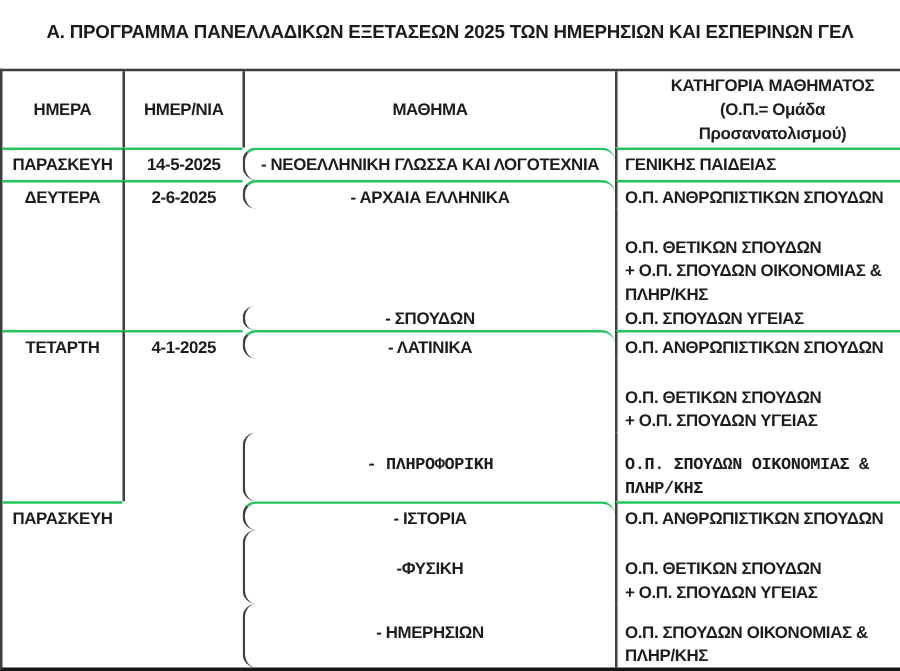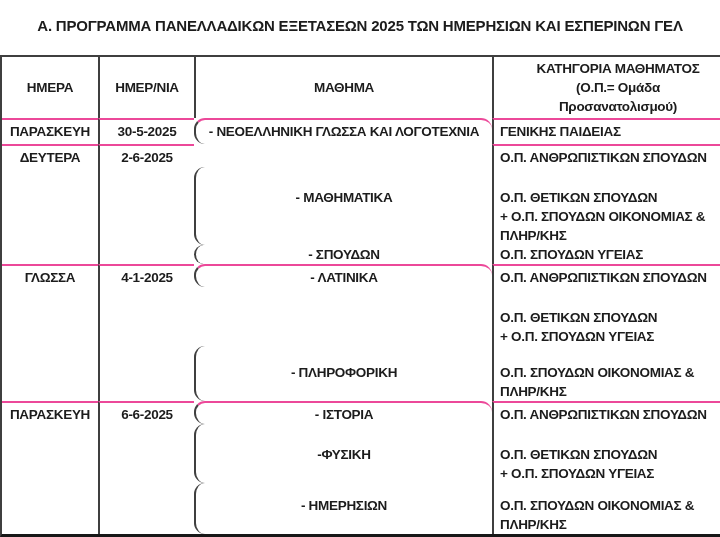--- a/index.html
+++ b/index.html
@@ -33,75 +33,74 @@
     border-left: 2px solid #3f3f3f;
     border-bottom: 3px solid #171717;
     box-sizing: border-box;
     font-size: 13.5px;
     font-weight: bold;
     line-height: 19px;
     letter-spacing: -0.3px;
   }
   .cell { overflow: hidden; box-sizing: border-box; }
   .vb   { border-left: 2px solid #3f3f3f; }   
-  .bt   { border-top: 2px solid #ec4899; }    
+  .bt   { border-top: 2px solid #22c55e; }    
   .hcell {
     display: flex; align-items: center; justify-content: center;
     text-align: center; white-space: pre;
   }
   .daycell, .datecell { text-align: center; padding-top: 2px; }
   .subjcell { text-align: center; white-space: nowrap; border-radius: 11px; }
   .catcell  { text-align: left; padding-left: 6px; white-space: pre; }
   .pt2  { padding-top: 2px; }
   .pt21 { padding-top: 21px; }
-  .pt17 { padding-top: 17px; }
+  .pt17 { padding-top: 17px; font-family: Liberation Mono, monospace; }
   .pt13 { padding-top: 13px; }
   .pt0  { padding-top: 0; }
 </style>
 </head>
 <body>
 
 <div class="title">Α. ΠΡΟΓΡΑΜΜΑ ΠΑΝΕΛΛΑΔΙΚΩΝ ΕΞΕΤΑΣΕΩΝ 2025 ΤΩΝ ΗΜΕΡΗΣΙΩΝ ΚΑΙ ΕΣΠΕΡΙΝΩΝ ΓΕΛ</div>
 
 <div class="tbl">
 
   <div class="cell hcell" style="grid-area:1/1">ΗΜΕΡΑ</div>
   <div class="cell hcell vb" style="grid-area:1/2">ΗΜΕΡ/ΝΙΑ</div>
   <div class="cell hcell vb" style="grid-area:1/3">ΜΑΘΗΜΑ</div>
   <div class="cell hcell vb" style="grid-area:1/4">ΚΑΤΗΓΟΡΙΑ ΜΑΘΗΜΑΤΟΣ
 (Ο.Π.= Ομάδα
 Προσανατολισμού)</div>
 
   <div class="cell daycell bt" style="grid-area:2/1">ΠΑΡΑΣΚΕΥΗ</div>
-  <div class="cell datecell vb bt" style="grid-area:2/2">30-5-2025</div>
+  <div class="cell datecell vb bt" style="grid-area:2/2">14-5-2025</div>
   <div class="cell subjcell vb bt pt2" style="grid-area:2/3">- ΝΕΟΕΛΛΗΝΙΚΗ ΓΛΩΣΣΑ ΚΑΙ ΛΟΓΟΤΕΧΝΙΑ</div>
   <div class="cell catcell vb bt pt2" style="grid-area:2/4">ΓΕΝΙΚΗΣ ΠΑΙΔΕΙΑΣ</div>
 
   <div class="cell daycell bt" style="grid-row:3/span 3;grid-column:1">ΔΕΥΤΕΡΑ</div>
   <div class="cell datecell vb bt" style="grid-row:3/span 3;grid-column:2">2-6-2025</div>
+  <div class="cell subjcell vb bt pt2" style="grid-area:3/3">- ΑΡΧΑΙΑ ΕΛΛΗΝΙΚΑ</div>
   <div class="cell catcell vb bt pt2" style="grid-area:3/4">Ο.Π. ΑΝΘΡΩΠΙΣΤΙΚΩΝ ΣΠΟΥΔΩΝ</div>
-  <div class="cell subjcell vb pt21" style="grid-area:4/3">- ΜΑΘΗΜΑΤΙΚΑ</div>
   <div class="cell catcell vb pt21" style="grid-area:4/4">Ο.Π. ΘΕΤΙΚΩΝ ΣΠΟΥΔΩΝ
 + Ο.Π. ΣΠΟΥΔΩΝ ΟΙΚΟΝΟΜΙΑΣ &amp;
 ΠΛΗΡ/ΚΗΣ</div>
   <div class="cell subjcell vb pt0" style="grid-area:5/3">- ΣΠΟΥΔΩΝ</div>
   <div class="cell catcell vb pt0" style="grid-area:5/4">Ο.Π. ΣΠΟΥΔΩΝ ΥΓΕΙΑΣ</div>
 
-  <div class="cell daycell bt" style="grid-row:6/span 3;grid-column:1">ΓΛΩΣΣΑ</div>
+  <div class="cell daycell bt" style="grid-row:6/span 3;grid-column:1">ΤΕΤΑΡΤΗ</div>
   <div class="cell datecell vb bt" style="grid-row:6/span 3;grid-column:2">4-1-2025</div>
   <div class="cell subjcell vb bt pt2" style="grid-area:6/3">- ΛΑΤΙΝΙΚΑ</div>
   <div class="cell catcell vb bt pt2" style="grid-area:6/4">Ο.Π. ΑΝΘΡΩΠΙΣΤΙΚΩΝ ΣΠΟΥΔΩΝ</div>
   <div class="cell catcell vb pt21" style="grid-area:7/4">Ο.Π. ΘΕΤΙΚΩΝ ΣΠΟΥΔΩΝ
 + Ο.Π. ΣΠΟΥΔΩΝ ΥΓΕΙΑΣ</div>
   <div class="cell subjcell vb pt17" style="grid-area:8/3">- ΠΛΗΡΟΦΟΡΙΚΗ</div>
   <div class="cell catcell vb pt17" style="grid-area:8/4">Ο.Π. ΣΠΟΥΔΩΝ ΟΙΚΟΝΟΜΙΑΣ &amp;
 ΠΛΗΡ/ΚΗΣ</div>
 
   <div class="cell daycell bt" style="grid-row:9/span 3;grid-column:1">ΠΑΡΑΣΚΕΥΗ</div>
-  <div class="cell datecell vb bt" style="grid-row:9/span 3;grid-column:2">6-6-2025</div>
   <div class="cell subjcell vb bt pt2" style="grid-area:9/3">- ΙΣΤΟΡΙΑ</div>
   <div class="cell catcell vb bt pt2" style="grid-area:9/4">Ο.Π. ΑΝΘΡΩΠΙΣΤΙΚΩΝ ΣΠΟΥΔΩΝ</div>
   <div class="cell subjcell vb pt21" style="grid-area:10/3">-ΦΥΣΙΚΗ</div>
   <div class="cell catcell vb pt21" style="grid-area:10/4">Ο.Π. ΘΕΤΙΚΩΝ ΣΠΟΥΔΩΝ
 + Ο.Π. ΣΠΟΥΔΩΝ ΥΓΕΙΑΣ</div>
   <div class="cell subjcell vb pt13" style="grid-area:11/3">- ΗΜΕΡΗΣΙΩΝ</div>
   <div class="cell catcell vb pt13" style="grid-area:11/4">Ο.Π. ΣΠΟΥΔΩΝ ΟΙΚΟΝΟΜΙΑΣ &amp;
 ΠΛΗΡ/ΚΗΣ</div>
 
 </div>

